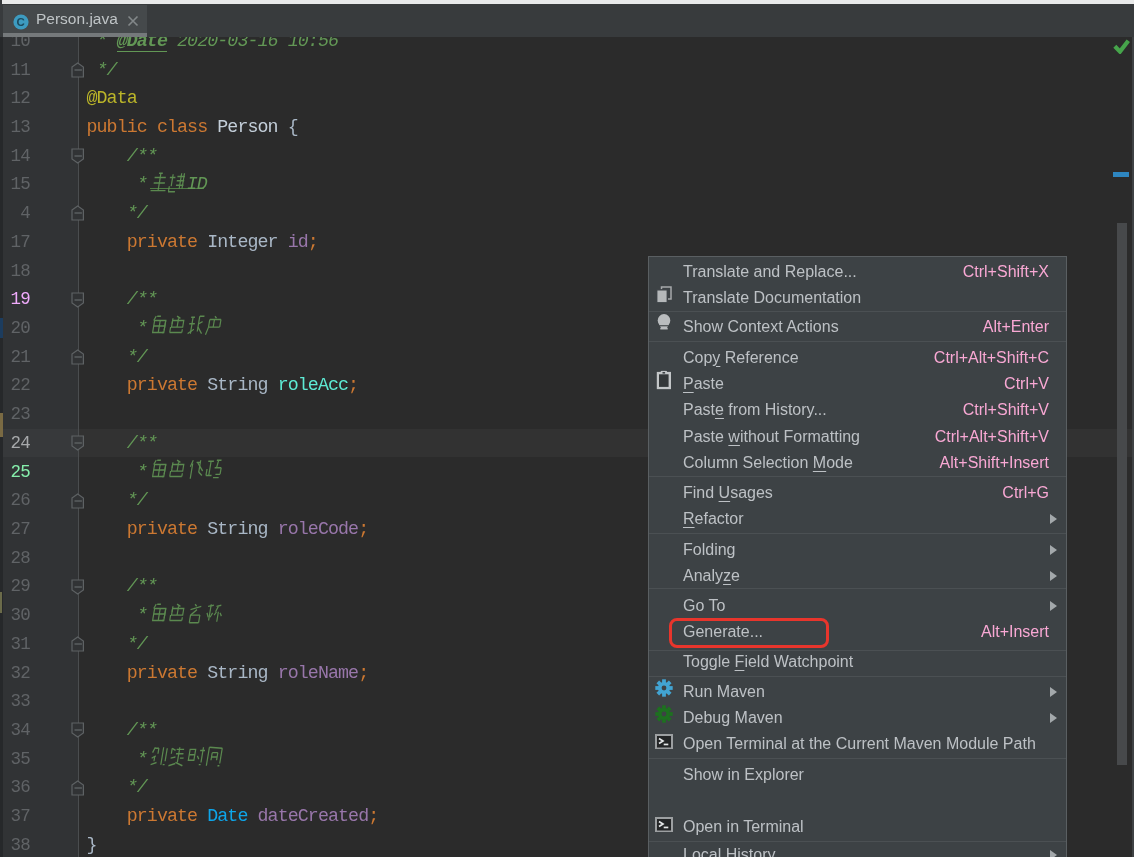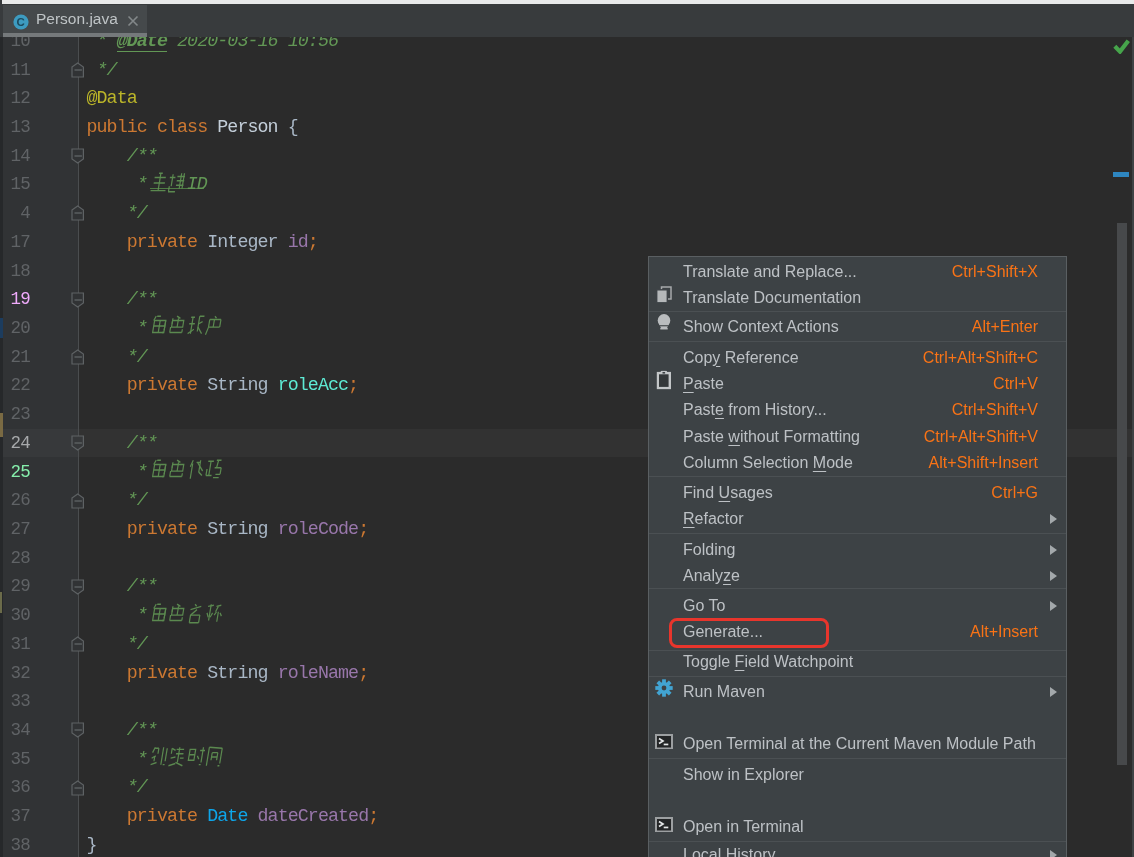--- a/index.html
+++ b/index.html
@@ -5,21 +5,21 @@
 #root{position:absolute;top:0;left:0;width:1134px;height:857px;background:#2b2b2b;
  font-family:"Liberation Sans",sans-serif;overflow:hidden}
 .abs{position:absolute}
 .code{font-family:"Liberation Mono",monospace;font-size:18.3px;letter-spacing:-0.91px;
  white-space:pre;line-height:28.714px;color:#a9b7c6}
 .ln{font-family:"Liberation Mono",monospace;font-size:17.5px;letter-spacing:-0.8px;color:#606366;
  position:absolute;width:30px;text-align:right;line-height:28.714px}
 .cjk{display:inline-block;width:18.6px;height:24px;vertical-align:-5.5px}
 .mi{position:absolute;left:0;width:100%;height:26px;line-height:26px;font-size:16px;color:#bdc1c5}
 .mi .lab{position:absolute;left:34px;top:0;white-space:nowrap}
-.mi .sc{position:absolute;right:28px;top:0;color:#f97316}
+.mi .sc{position:absolute;right:17px;top:0;color:#f9a8d4}
 .mi .ic{position:absolute;left:15.2px;top:50%;transform:translate(-50%,-50%)}
 .mi .ar{position:absolute;right:9px;top:8px;width:0;height:0;border-left:7px solid #a3a8ab;
  border-top:5px solid transparent;border-bottom:5px solid transparent}
 .sep{position:absolute;left:0;width:100%;height:1px;background:#4b5053}
 </style></head>
 <body>
 <div id="root">
 <div class="abs" style="left:0;top:0;width:77.5px;height:857px;background:#313335"></div>
 <div class="abs" style="left:0;top:428.7px;width:77.5px;height:28.7px;background:#37393b"></div>
 <div class="abs" style="left:77.5px;top:428.7px;width:1056.5px;height:28.7px;background:#323232"></div>
@@ -419,20 +419,36 @@
             <line x1="5.0" y1="9.0" x2="0.3" y2="9.0" stroke="#42a4d2" stroke-width="3.8"></line>
             <line x1="6.2" y1="6.2" x2="2.8" y2="2.8" stroke="#42a4d2" stroke-width="3.8"></line>
             <line x1="9.0" y1="5.0" x2="9.0" y2="0.3" stroke="#42a4d2" stroke-width="3.8"></line>
             <line x1="11.8" y1="6.2" x2="15.2" y2="2.8" stroke="#42a4d2" stroke-width="3.8"></line>
             <circle cx="9" cy="9" r="6.1" fill="#42a4d2"></circle>
             <circle cx="9" cy="9" r="2.4" fill="#3d4245"></circle>
           </svg></span>
         <span class="lab">Run Maven</span>
         <span class="ar"></span>
       </div>
+      <div class="mi" style="top:448.0px">
+        <span class="ic"><svg width="18" height="18">
+            <line x1="13.0" y1="9.0" x2="17.7" y2="9.0" stroke="#1e7020" stroke-width="3.8"></line>
+            <line x1="11.8" y1="11.8" x2="15.2" y2="15.2" stroke="#1e7020" stroke-width="3.8"></line>
+            <line x1="9.0" y1="13.0" x2="9.0" y2="17.7" stroke="#1e7020" stroke-width="3.8"></line>
+            <line x1="6.2" y1="11.8" x2="2.8" y2="15.2" stroke="#1e7020" stroke-width="3.8"></line>
+            <line x1="5.0" y1="9.0" x2="0.3" y2="9.0" stroke="#1e7020" stroke-width="3.8"></line>
+            <line x1="6.2" y1="6.2" x2="2.8" y2="2.8" stroke="#1e7020" stroke-width="3.8"></line>
+            <line x1="9.0" y1="5.0" x2="9.0" y2="0.3" stroke="#1e7020" stroke-width="3.8"></line>
+            <line x1="11.8" y1="6.2" x2="15.2" y2="2.8" stroke="#1e7020" stroke-width="3.8"></line>
+            <circle cx="9" cy="9" r="6.1" fill="#1e7020"></circle>
+            <circle cx="9" cy="9" r="2.4" fill="#3d4245"></circle>
+          </svg></span>
+        <span class="lab">Debug Maven</span>
+        <span class="ar"></span>
+      </div>
       <div class="mi" style="top:474.4px">
         <span class="ic"><svg width="18" height="15.5">
             <rect x="1" y="1" width="16" height="13.5" fill="#232526" stroke="#9c9fa1" stroke-width="2"></rect>
             <path d="M4 4.5 L8 7 L4 9.5" fill="none" stroke="#e4e6e7" stroke-width="1.7"></path>
             <rect x="8.7" y="9.6" width="4.6" height="1.7" fill="#e4e6e7"></rect>
           </svg></span>
         <span class="lab">Open Terminal at the Current Maven Module Path</span>
       </div>
       <div class="mi" style="top:504.8px">
         <span class="lab">Show in Explorer</span>

